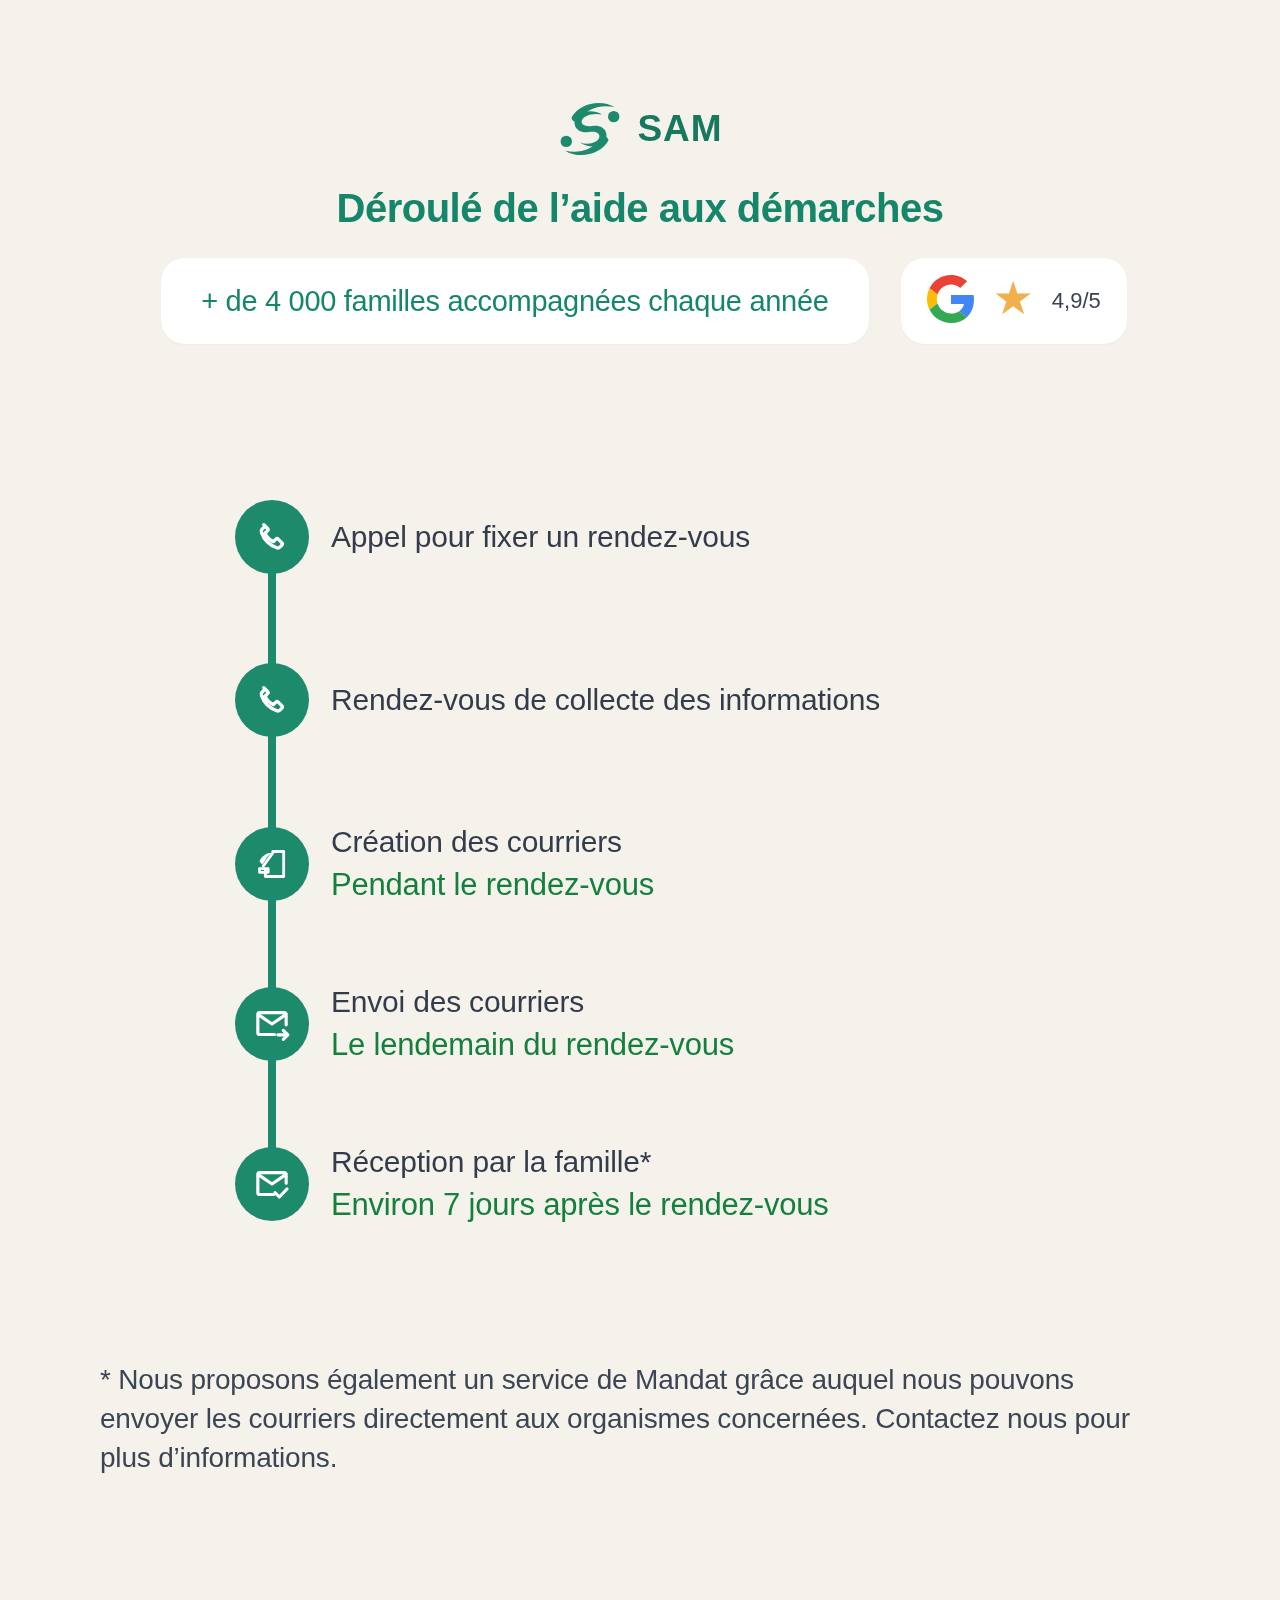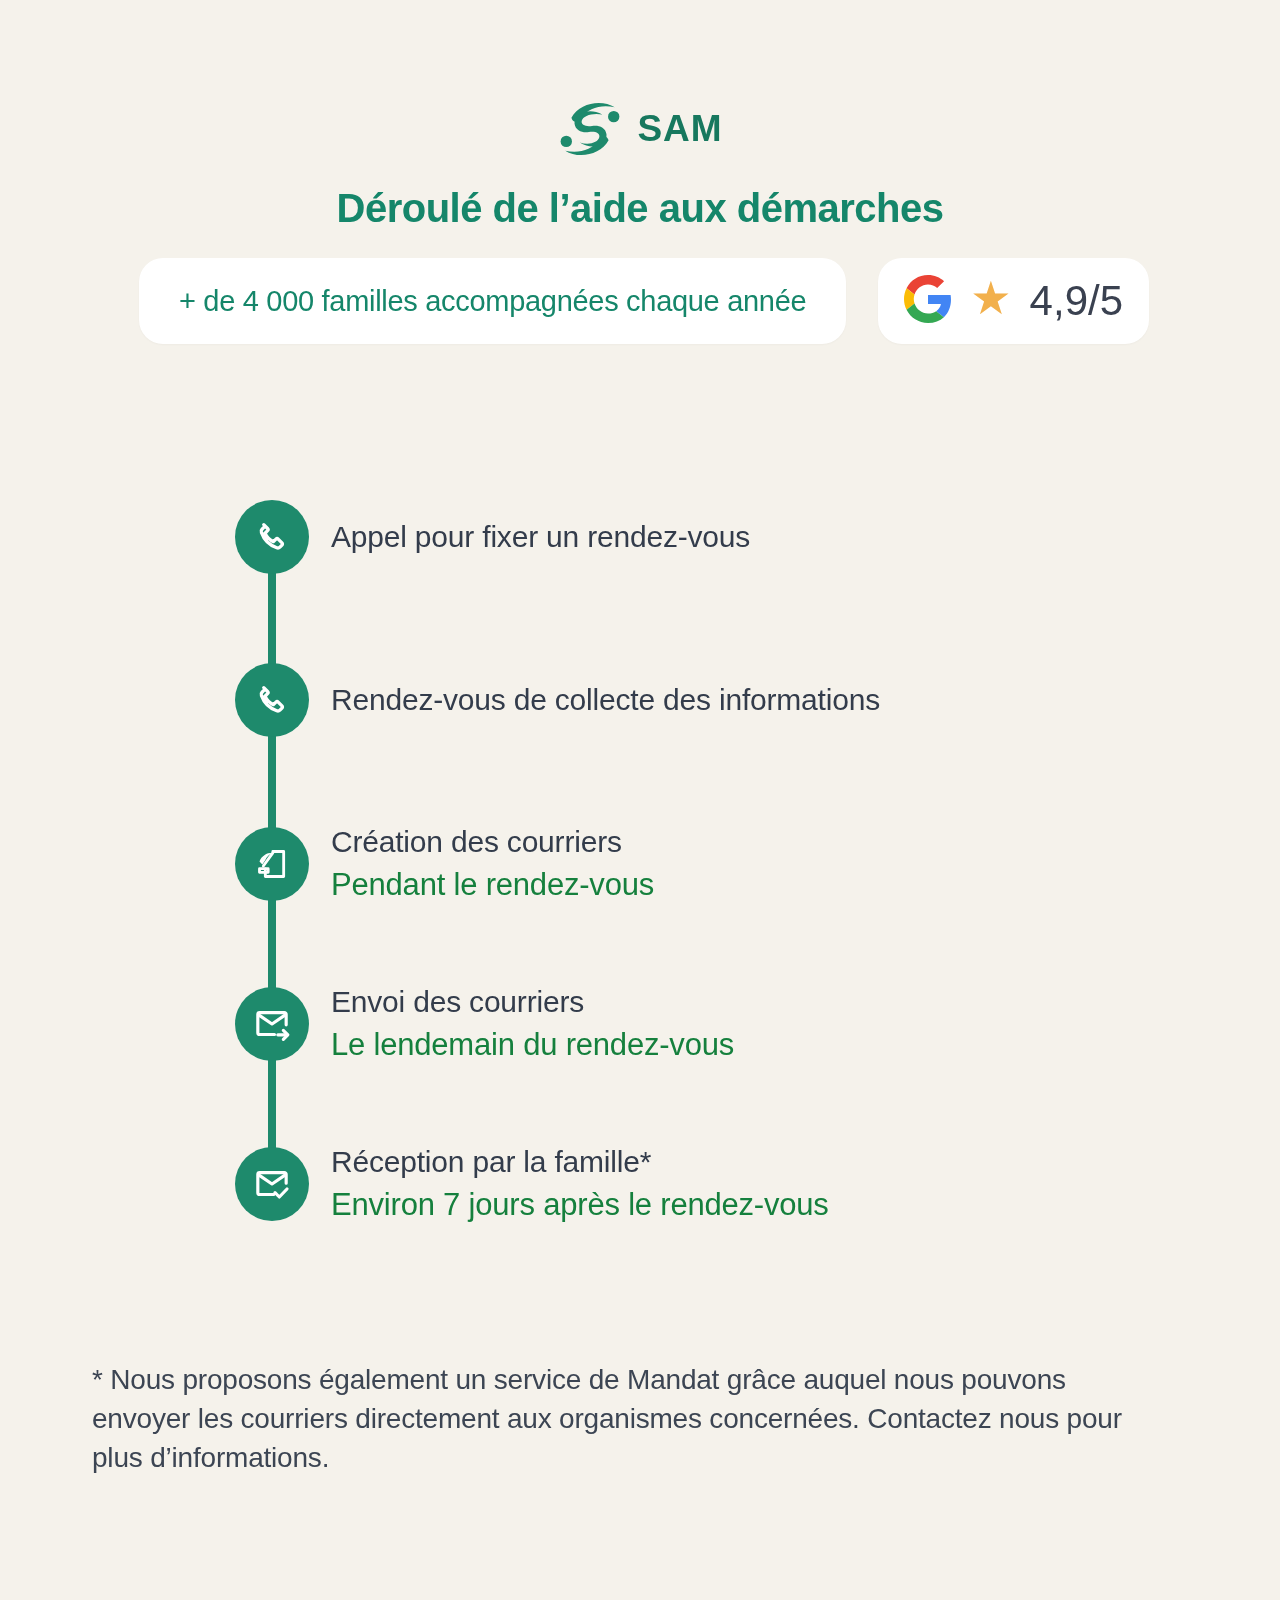--- a/index.html
+++ b/index.html
@@ -33,21 +33,21 @@
   }
   .pill{
     background:#ffffff;border-radius:24px;
     display:flex;align-items:center;justify-content:center;
     box-shadow:0 1px 2px rgba(0,0,0,0.03);
   }
   .pill.families{height:86px;padding:0 40px;}
   .families-text{font-size:29px;color:#15866a;letter-spacing:-0.3px;}
   .pill.rating{height:86px;padding:0 26px;gap:18px;}
   .star{font-size:46px;color:#f2b04c;line-height:1;margin-top:-6px;}
-  .rating-value{font-size:42px;color:#3a4150;}
+  .rating-value{font-size:22px;color:#3a4150;}
 
   
   .timeline{position:absolute;left:235px;top:500px;width:800px;height:760px;}
   .tl-line{
     position:absolute;left:33px;top:37px;width:8px;height:643px;
     background:#1e8a6c;border-radius:4px;
   }
   .tl-item{
     position:absolute;left:0;
     display:flex;align-items:center;gap:22px;
@@ -58,21 +58,21 @@
     display:flex;align-items:center;justify-content:center;
     position:relative;z-index:1;
   }
   .tl-circle svg{display:block;}
   .tl-title{font-size:30px;color:#333c4b;letter-spacing:-0.2px;line-height:1.25;}
   .tl-sub{font-size:31px;color:#15803d;letter-spacing:-0.2px;line-height:1.3;margin-top:4px;}
   .tl-sub:empty{display:none;margin:0;}
 
   
   .footnote{
-    position:absolute;left:92px;top:1360px;width:1060px;margin:0;
+    position:absolute;left:100px;top:1360px;width:1060px;margin:0;
     font-size:28px;line-height:39px;color:#3c4553;letter-spacing:-0.2px;
   }
 </style>
 </head>
 <body>
 
 <div class="page">
 
   <header class="logo-row">
     <span>

